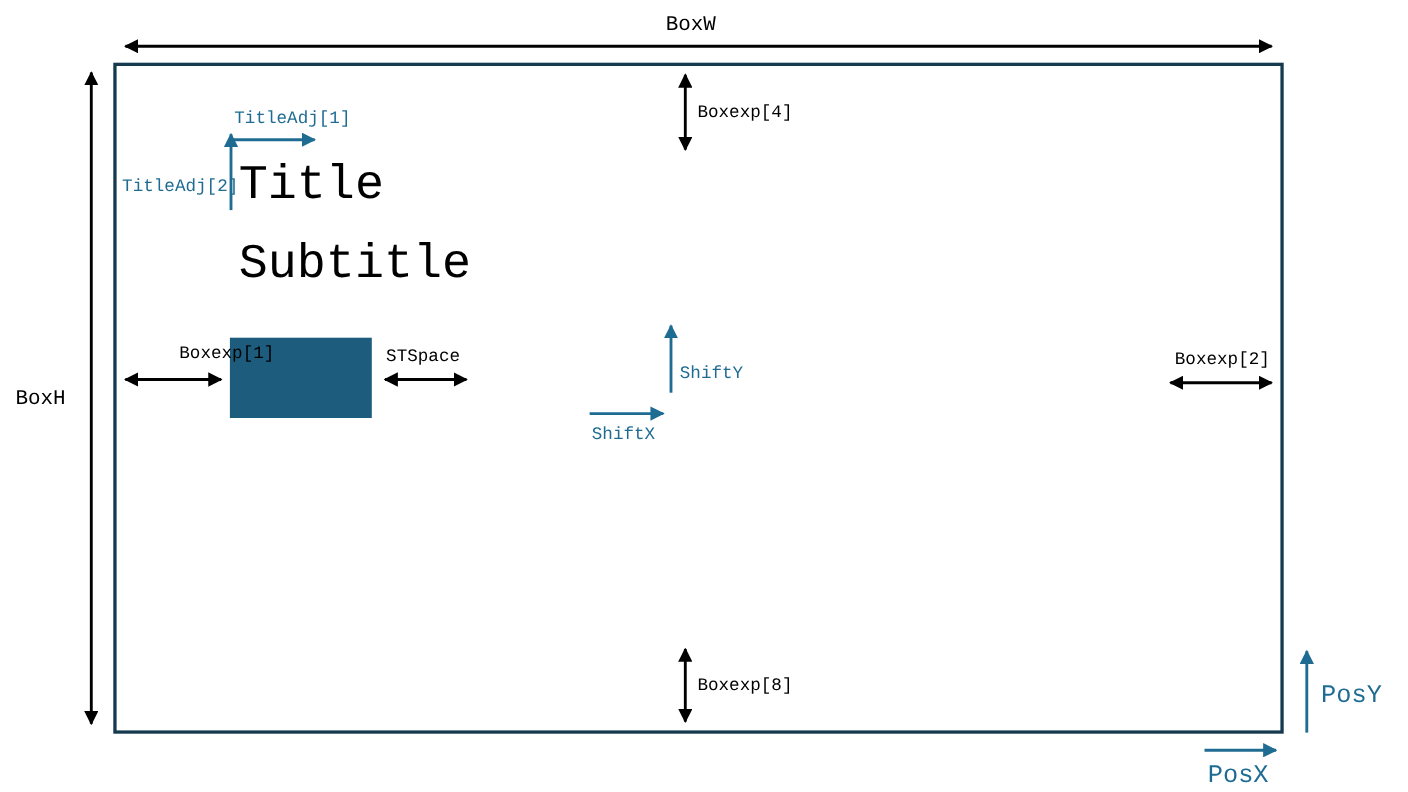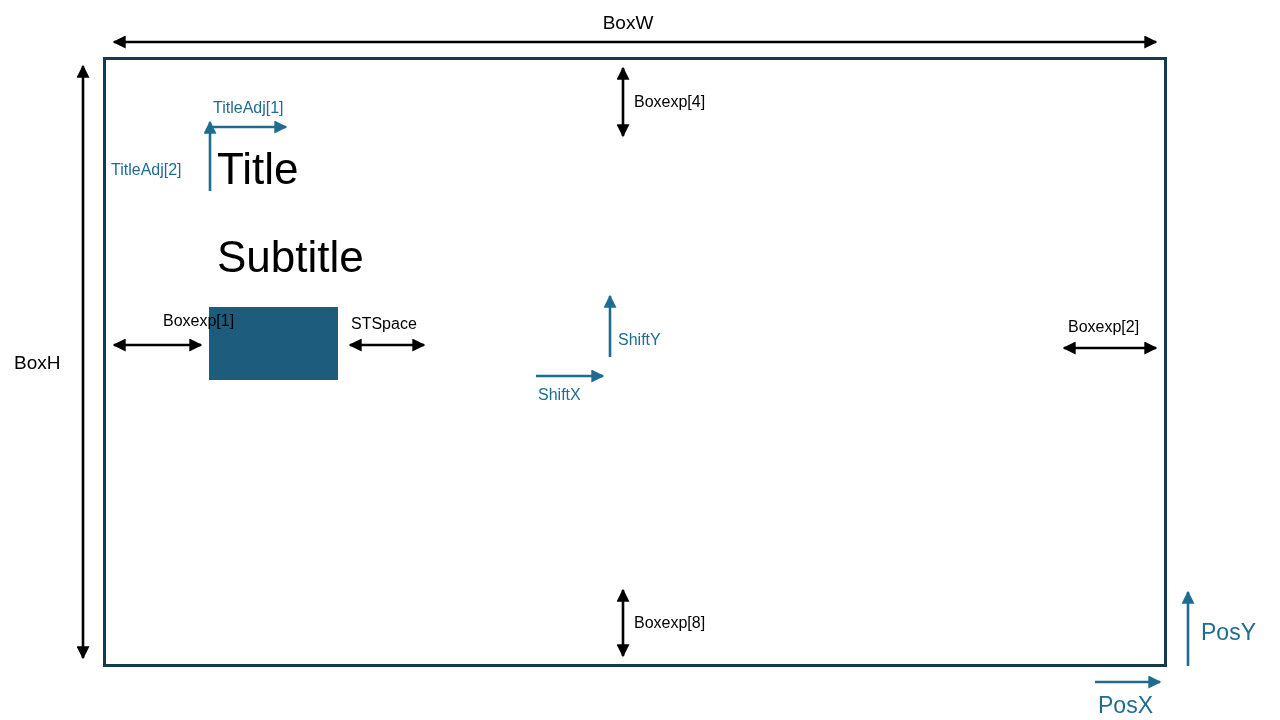--- a/index.html
+++ b/index.html
@@ -1,21 +1,21 @@
 <!DOCTYPE html>
 <html style="--accent: #1F6C93; --box-border: #15394F; --key-fill: #1D5C7D; --black: #000000;"><head>
 <meta charset="utf-8">
 <style>
   * { margin:0; padding:0; box-sizing:border-box; }
   html, body { background:#ffffff; }
   .canvas {
     position:relative;
     width:1280px; height:720px;
     background:#ffffff;
-    font-family:Liberation Sans, sans-serif;
+    font-family:Liberation Mono, monospace;
     overflow:hidden;
   }
   .big-box {
     position:absolute;
     left:103px; top:57px;
     width:1064px; height:610px;
     border:3px solid var(--box-border, #15394F);
     background:transparent;
   }
   .key-rect {
@@ -85,15 +85,15 @@
   <div class="lbl" style="left:634px; top:614px;">Boxexp[8]</div>
 
   <div class="lbl teal" style="left:213px; top:99px;">TitleAdj[1]</div>
   <div class="lbl teal" style="left:111px; top:161px;">TitleAdj[2]</div>
   <div class="lbl teal" style="left:618px; top:331px;">ShiftY</div>
   <div class="lbl teal" style="left:538px; top:386px;">ShiftX</div>
   <div class="lbl teal size-md" style="left:1201px; top:619px;">PosY</div>
   <div class="lbl teal size-md" style="left:1098px; top:692px;">PosX</div>
 
   <div class="lbl big" style="left:217px; top:144px;">Title</div>
-  <div class="lbl big" style="left:217px; top:232px;text-align:right;">Subtitle</div>
+  <div class="lbl big" style="left:217px; top:216px;text-align:right;">Subtitle</div>
 
 </div>
 
 </body></html>

